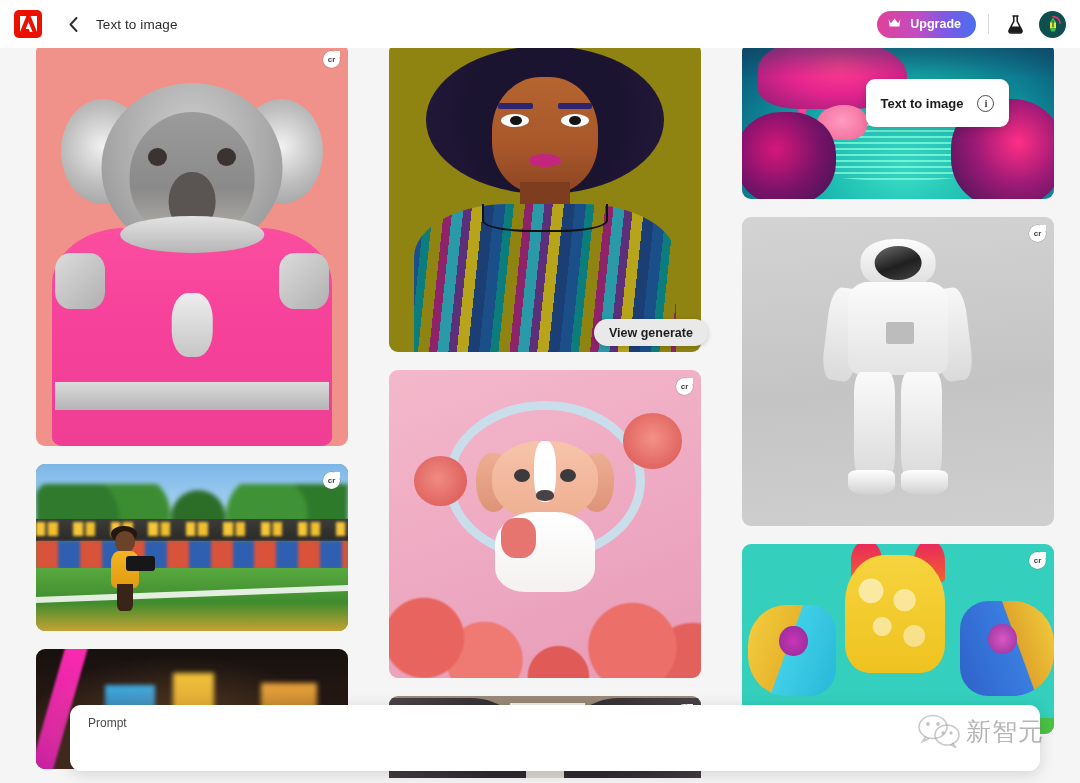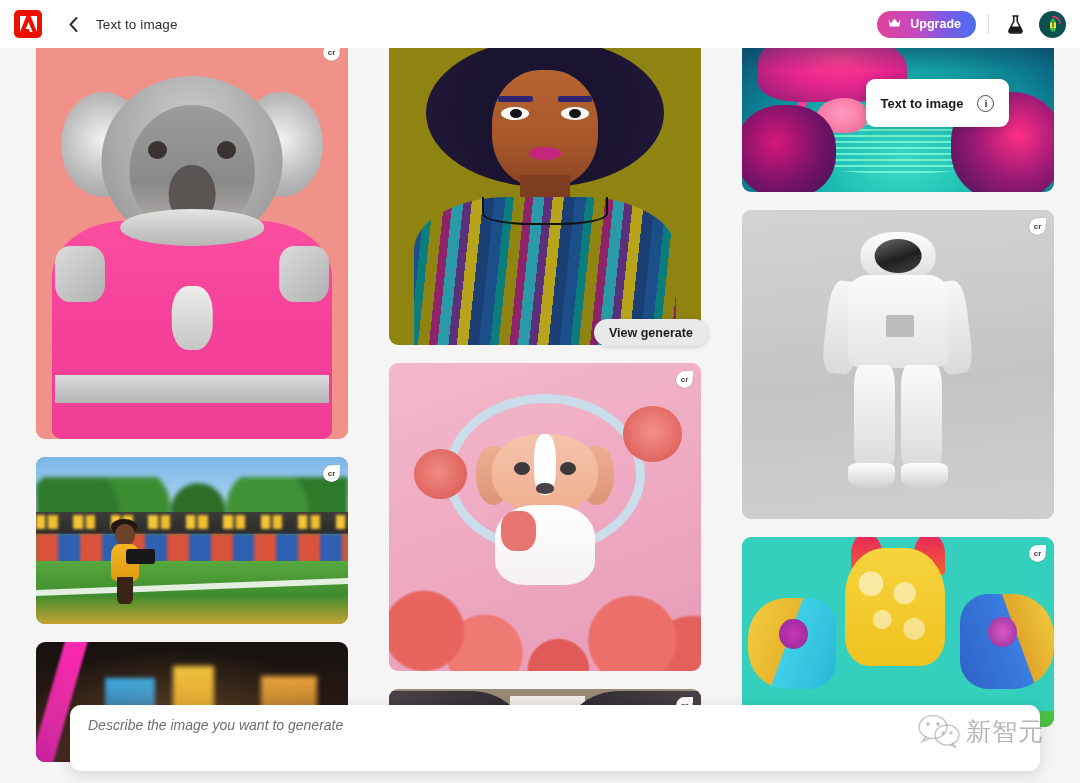--- a/index.html
+++ b/index.html
@@ -75,21 +75,21 @@
     border-radius: 50%;
     background: #0e4f4f;
     display: flex; align-items: center; justify-content: center;
     overflow: hidden;
     cursor: pointer; flex: 0 0 auto;
   }
 
   
   .gallery {
     position: absolute;
-    top: 36px; left: 0;
+    top: 43px; left: 0;
     width: 1080px; height: 735px;
     overflow: hidden;
   }
   .col { position: absolute; top: 0; }
   .col-1 { left: 36px;  width: 312px; }
   .col-2 { left: 389px; width: 312px; }
   .col-3 { left: 742px; width: 312px; }
 
   .card {
     position: relative;
@@ -932,21 +932,21 @@
 </div>
 
 <div class="tooltip-card">
   <span class="tooltip-label">Text to image</span>
   <span class="info-icon">i</span>
 </div>
 
 <button class="view-samples">View generate</button>
 
 <div class="prompt-bar">
-  <input class="prompt-input" type="text" placeholder="Describe the image you want to generate" style="">
+  <div class="prompt-label">Prompt</div>
 </div>
 
 <div class="watermark">
   <div class="wm-bubbles">
     <svg width="46" height="36" viewBox="0 0 46 36" aria-hidden="true">
       <g fill="none" stroke="rgba(150,150,150,.5)" stroke-width="1.6">
         <ellipse cx="17" cy="14" rx="14" ry="11.5"></ellipse>
         <path d="M10 23.5L6.5 28.5L13 25.5"></path>
         <ellipse cx="31" cy="22" rx="12" ry="10"></ellipse>
         <path d="M36.5 30L40 34.5L34.5 31.5"></path>

